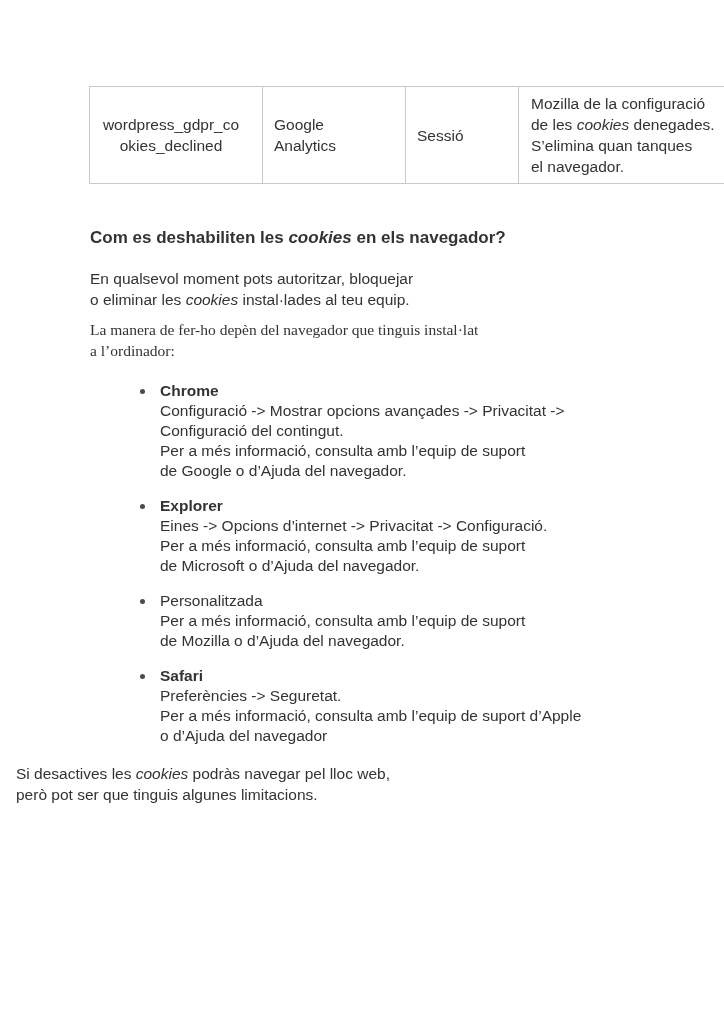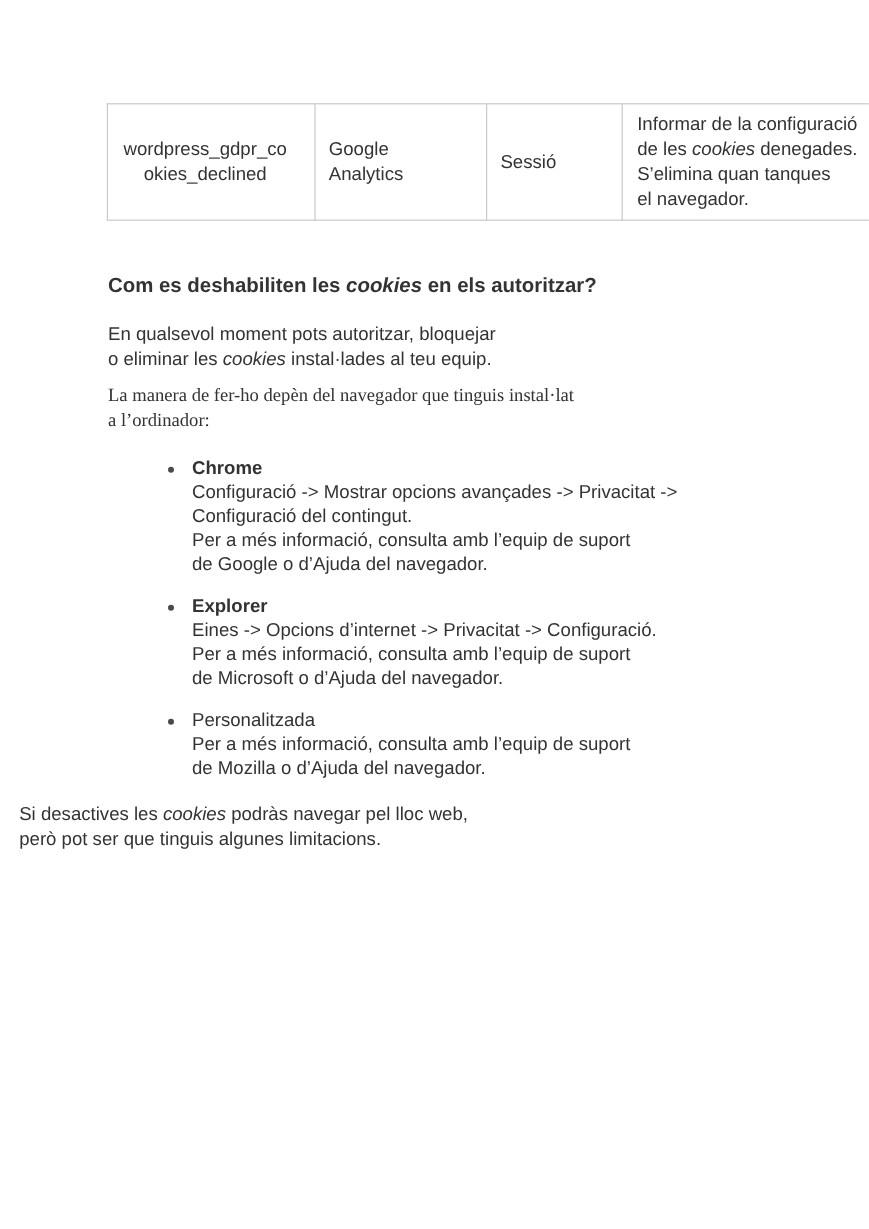--- a/index.html
+++ b/index.html
@@ -82,31 +82,31 @@
       <td class="c1">
         <div class="cookie-name">wordpress_gdpr_cookies_declined</div>
       </td>
       <td class="c2">
         <div class="provider-name">Google Analytics</div>
       </td>
       <td class="c3">
         <div>Sessió</div>
       </td>
       <td class="c4">
-            <div><span>Informar de la configuració</span></div>
+            <div><span>Mozilla de la configuració</span></div>
             <div><span>de les </span><span class="i">cookies</span><span> denegades.</span></div>
             <div><span>S’elimina quan tanques</span></div>
             <div><span>el navegador.</span></div>
           </td>
     </tr>
   </tbody>
     </table>
 
   <h2 class="doc-heading">
-      <div><span class="b">Com es deshabiliten les </span><span class="b i">cookies</span><span class="b"> en els autoritzar?</span></div>
+      <div><span class="b">Com es deshabiliten les </span><span class="b i">cookies</span><span class="b"> en els navegador?</span></div>
     </h2>
 
   <div class="para para-intro">
       <div><span>En qualsevol moment pots autoritzar, bloquejar</span></div>
       <div><span>o eliminar les </span><span class="i">cookies</span><span> instal·lades al teu equip.</span></div>
     </div>
 
   <div class="para para-method">
       <div><span>La manera de fer-ho depèn del navegador que tinguis instal·lat</span></div>
       <div><span>a l’ordinador:</span></div>
@@ -133,20 +133,29 @@
         </div>
     </li>
     <li>
       <span class="bullet"></span>
       <div>
           <div><span>Personalitzada</span></div>
           <div><span>Per a més informació, consulta amb l’equip de suport</span></div>
           <div><span>de Mozilla o d’Ajuda del navegador.</span></div>
         </div>
     </li>
+    <li>
+      <span class="bullet"></span>
+      <div class="item-title">Safari</div>
+      <div>
+          <div><span>Preferències -&gt; Seguretat.</span></div>
+          <div><span>Per a més informació, consulta amb l’equip de suport d’Apple</span></div>
+          <div><span>o d’Ajuda del navegador</span></div>
+        </div>
+    </li>
   </ul>
 
   <div class="para para-closing">
       <div><span>Si desactives les </span><span class="i">cookies</span><span> podràs navegar pel lloc web,</span></div>
       <div><span>però pot ser que tinguis algunes limitacions.</span></div>
     </div>
 
 </div>
 
 </body></html>

